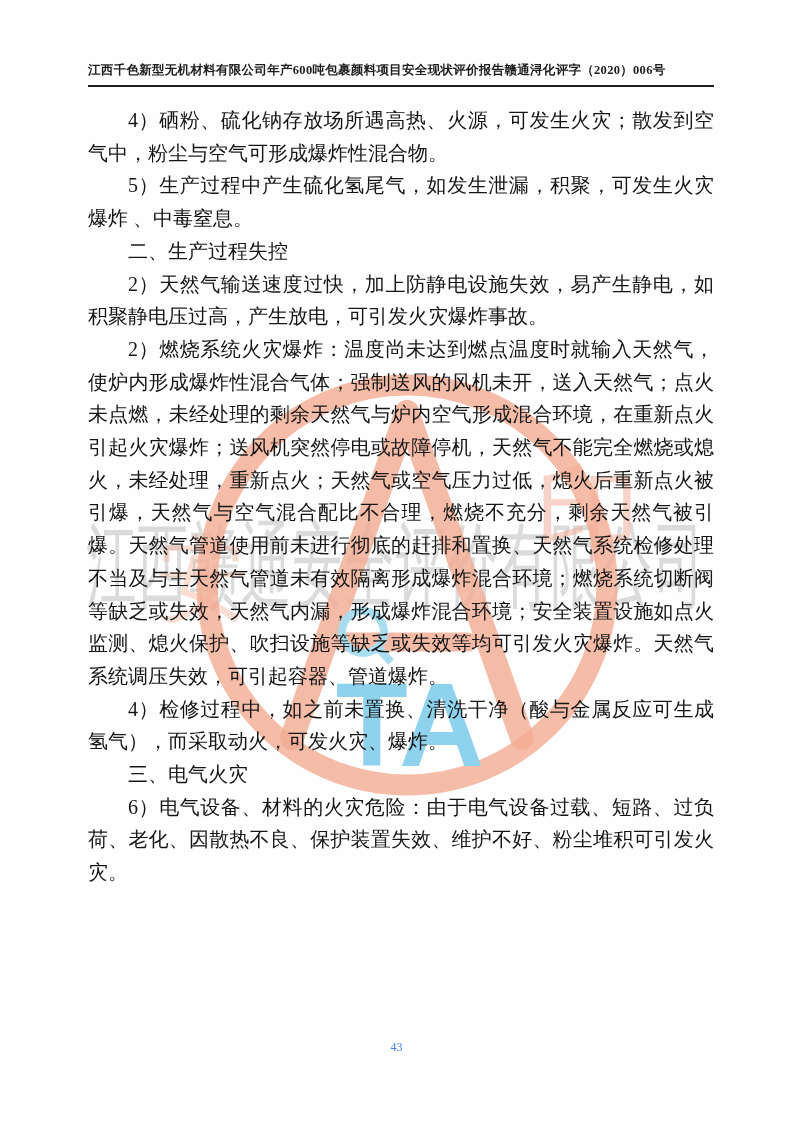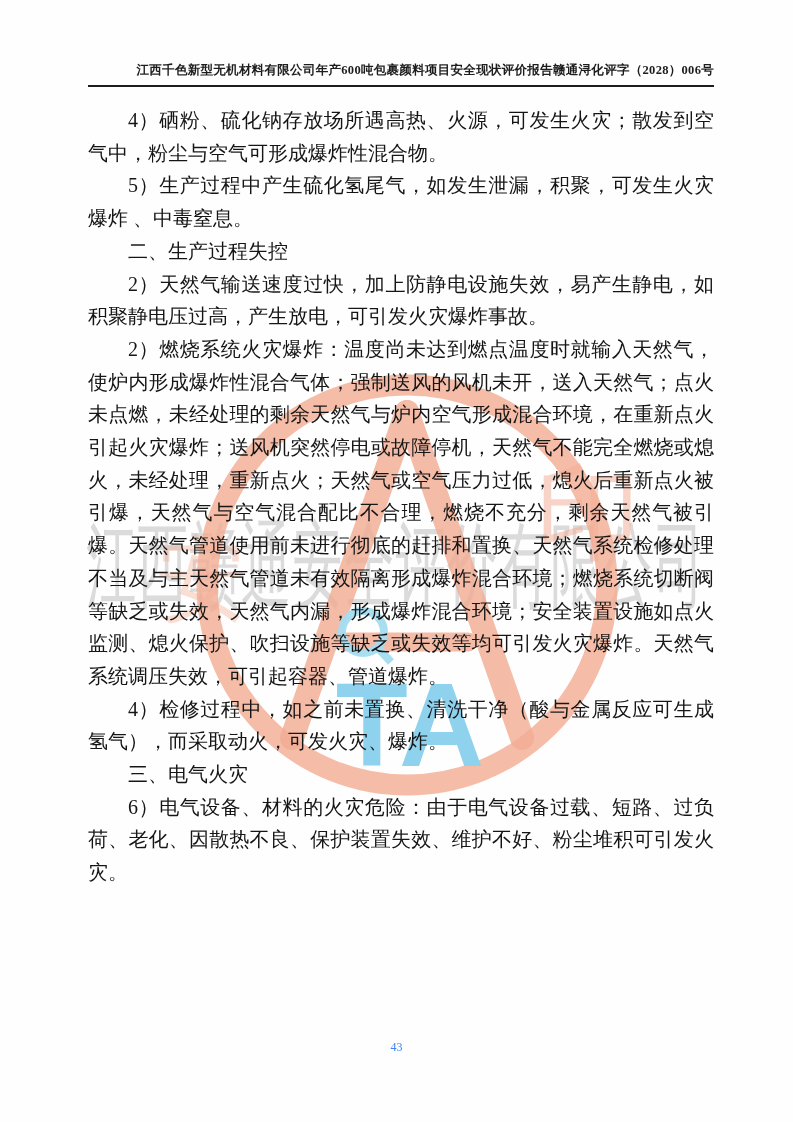--- a/index.html
+++ b/index.html
@@ -4,21 +4,21 @@
 <style>
   html,body{margin:0;padding:0;background:#e8e8e8;}
   .page{
     position:relative;width:793px;height:1122px;background:#fefefe;
     overflow:hidden;margin:0 auto;color:#141414;
     font-family:"Liberation Serif","DejaVu Serif",serif;
   }
   
   .header{
     position:absolute;left:88px;top:62px;width:626px;z-index:2;
-    display:flex;justify-content:flex-end;align-items:flex-end;
+    display:flex;justify-content:flex-start;align-items:flex-end;
     font-weight:bold;font-size:12.5px;letter-spacing:.3px;
     border-bottom:2px solid #1d1d1d;padding-bottom:6px;color:#1d1d1d;
   }
   
   .content{
     position:absolute;left:88px;top:104px;width:626px;z-index:1;
     font-size:20px;line-height:32.7px;text-align:justify;
     color:#151515;
   }
   .content p{margin:0;text-indent:2em;}
@@ -68,21 +68,21 @@
         <circle cx="171" cy="262" r="21"></circle>
         <path d="M184 276 L199 292"></path>
       </g>
 
       <text x="218" y="396" text-anchor="middle" font-family="Liberation Sans, sans-serif" font-weight="bold" font-size="118" fill="#8ed2ee">TA</text>
     </svg>
   </div>
 
   <div class="header">
     <span>江西千色新型无机材料有限公司年产600吨包裹颜料项目安全现状评价报告</span>
-    <span>赣通浔化评字（2028）006号</span>
+    <span>赣通浔化评字（2020）006号</span>
   </div>
 
   <div class="content">
       <p>4）硒粉、硫化钠存放场所遇高热、火源，可发生火灾；散发到空气中，粉尘与空气可形成爆炸性混合物。</p>
       <p>5）生产过程中产生硫化氢尾气，如发生泄漏，积聚，可发生火灾爆炸 、中毒窒息。</p>
       <p>二、生产过程失控</p>
       <p>2）天然气输送速度过快，加上防静电设施失效，易产生静电，如积聚静电压过高，产生放电，可引发火灾爆炸事故。</p>
       <p>2）燃烧系统火灾爆炸：温度尚未达到燃点温度时就输入天然气，使炉内形成爆炸性混合气体；强制送风的风机未开，送入天然气；点火未点燃，未经处理的剩余天然气与炉内空气形成混合环境，在重新点火引起火灾爆炸；送风机突然停电或故障停机，天然气不能完全燃烧或熄火，未经处理，重新点火；天然气或空气压力过低，熄火后重新点火被引爆，天然气与空气混合配比不合理，燃烧不充分，剩余天然气被引爆。天然气管道使用前未进行彻底的赶排和置换、天然气系统检修处理不当及与主天然气管道未有效隔离形成爆炸混合环境；燃烧系统切断阀等缺乏或失效，天然气内漏，形成爆炸混合环境；安全装置设施如点火监测、熄火保护、吹扫设施等缺乏或失效等均可引发火灾爆炸。天然气系统调压失效，可引起容器、管道爆炸。</p>
       <p>4）检修过程中，如之前未置换、清洗干净（酸与金属反应可生成氢气），而采取动火，可发火灾、爆炸。</p>
       <p>三、电气火灾</p>

